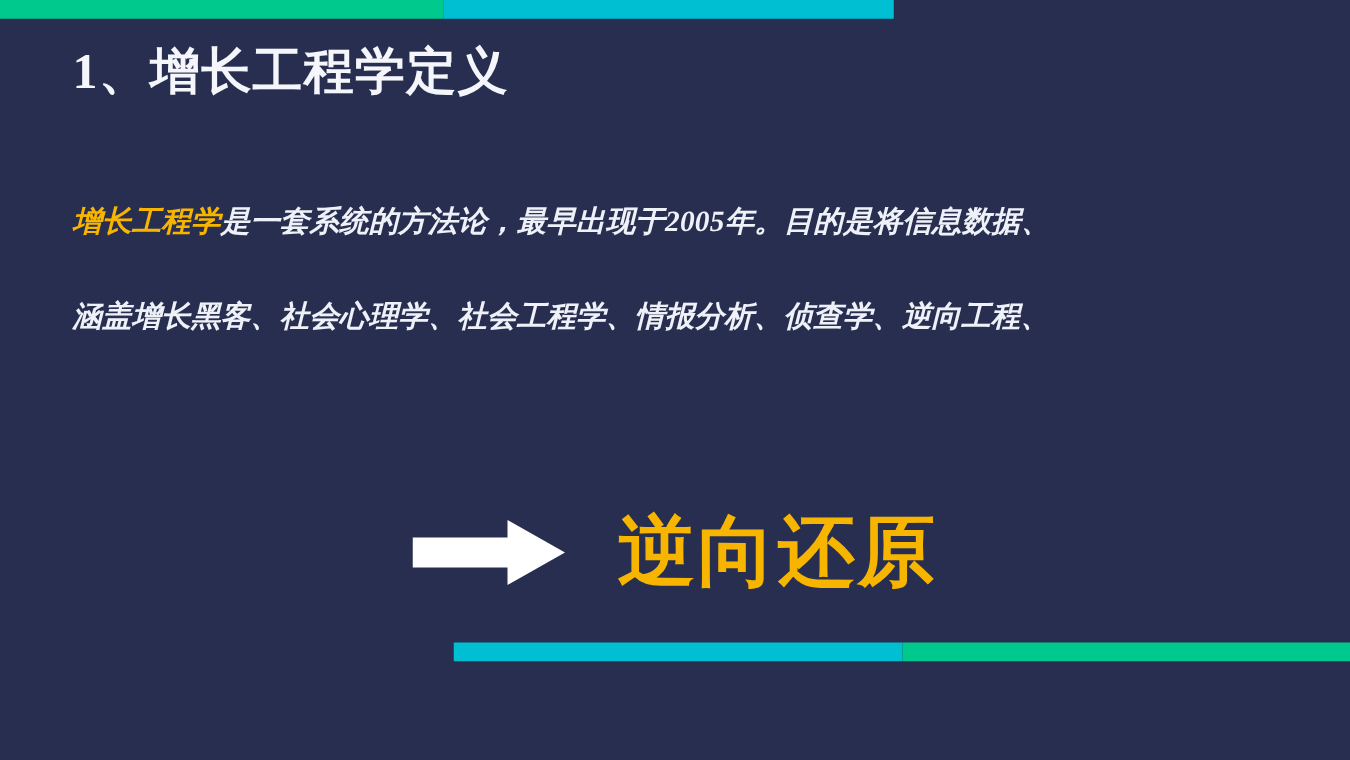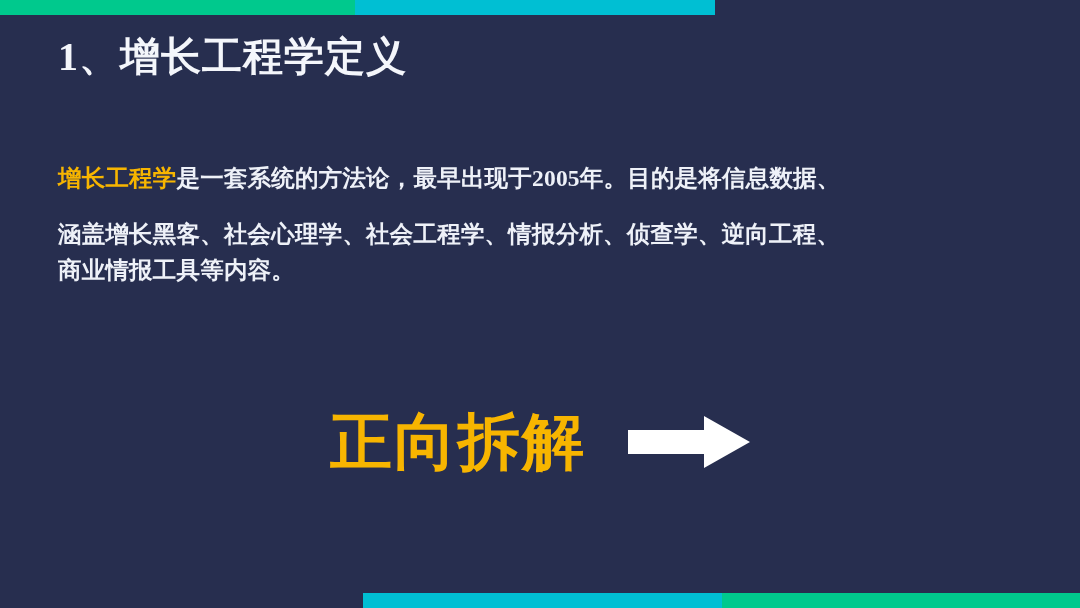--- a/index.html
+++ b/index.html
@@ -4,21 +4,21 @@
 <style>
   * { margin:0; padding:0; box-sizing:border-box; }
   html, body {
     width:1080px; height:608px;
     background:#272e4f;
     font-family:"Liberation Sans", sans-serif;
     overflow:hidden;
   }
   #slide {
     position:relative;
-    width:1080px; height:608px;
+    width:1080px; height:529px;
     background:#272e4f;
   }
 
   
   .bar { position:absolute; height:15px; }
   #bar-top-green  { top:0; left:0;    width:355px; background:#00c98d; }
   #bar-top-cyan   { top:0; left:355px; width:360px; background:#00bfd3; }
   #bar-bot-cyan   { bottom:0; left:363px; width:359px; background:#00bfd3; }
   #bar-bot-green  { bottom:0; left:722px; width:358px; background:#00c98d; }
 
@@ -42,22 +42,22 @@
     width:950px;
   }
   .para {
     font-family:"Liberation Serif", serif;
     font-weight:bold;
     font-size:23.5px;
     line-height:36px;
     color:#eef1f8;
     letter-spacing:0.2px;
   }
-  .para-line { display:block; white-space:nowrap; }
-  #para-2 { margin-top:20px; }
+  .para-line { display:block; white-space:nowrap;font-style:italic; }
+  #para-2 { margin-top:40px; }
   .hl-gold { color:#f7b500; }
 
   
   #emphasis-row {
     position:absolute;
     left:0; top:408px;
     width:1080px;
     display:flex;
     align-items:center;
     justify-content:center;
@@ -87,25 +87,24 @@
   <h1 id="title">1、增长工程学定义</h1>
 
   <div id="body-block">
 
     <p class="para" id="para-1">
       <span class="para-line"><span class="hl-gold">增长工程学</span><span>是一套系统的方法论，最早出现于2005年。目的是将信息数据、</span></span>
     </p>
 
     <p class="para" id="para-2">
       <span class="para-line">涵盖增长黑客、社会心理学、社会工程学、情报分析、侦查学、逆向工程、</span>
-      <span class="para-line">商业情报工具等内容。</span>
     </p>
 
   </div>
 
   <div id="emphasis-row">
-    <span class="emph-text">正向拆解</span>
     <svg id="arrow-icon" viewBox="0 0 122 52">
       <polygon points="0,14 76,14 76,0 122,26 76,52 76,38 0,38" fill="#ffffff"></polygon>
     </svg>
+    <span class="emph-text">逆向还原</span>
   </div>
 
 </div>
 
 </body></html>

